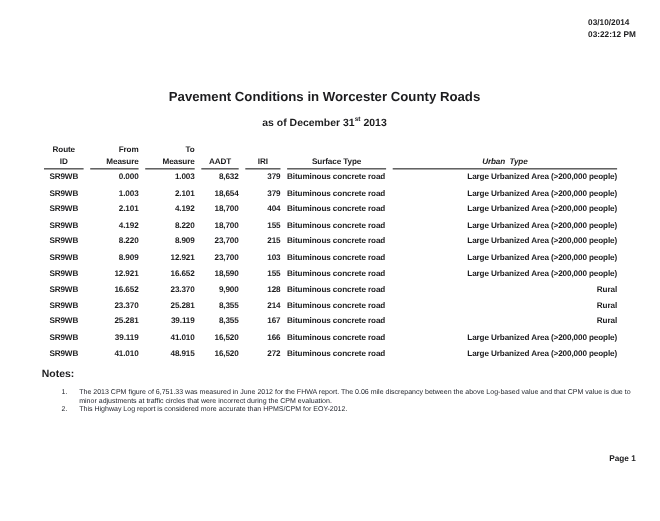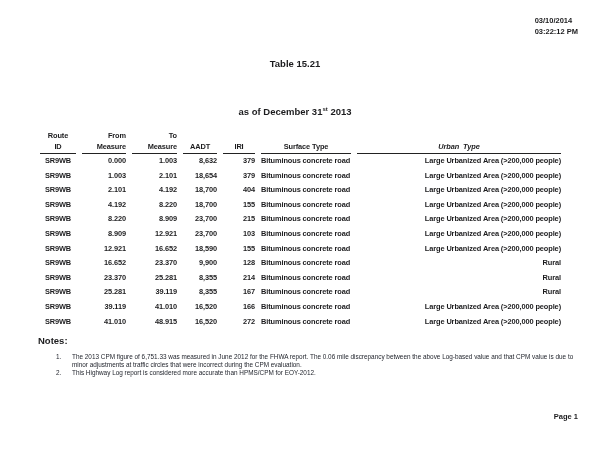--- a/index.html
+++ b/index.html
@@ -114,21 +114,21 @@
 </head>
 <body>
 
 <div class="page">
 
   <div class="date-block">
     <div>03/10/2014</div>
     <div>03:22:12 PM</div>
   </div>
 
-  <div class="titles t-number" style="position:absolute;">Table 15.21</div>
+  <div class="titles t-main" style="position:absolute;">Pavement Conditions in Worcester County Roads</div>
   <div class="titles t-asof" style="position:absolute;">
     <span>as of December 31</span><sup>st</sup><span> 2013</span>
   </div>
 
   <table class="data-table">
     <colgroup>
       <col class="c0">
         <col class="c1">
         <col class="c2">
         <col class="c3">

